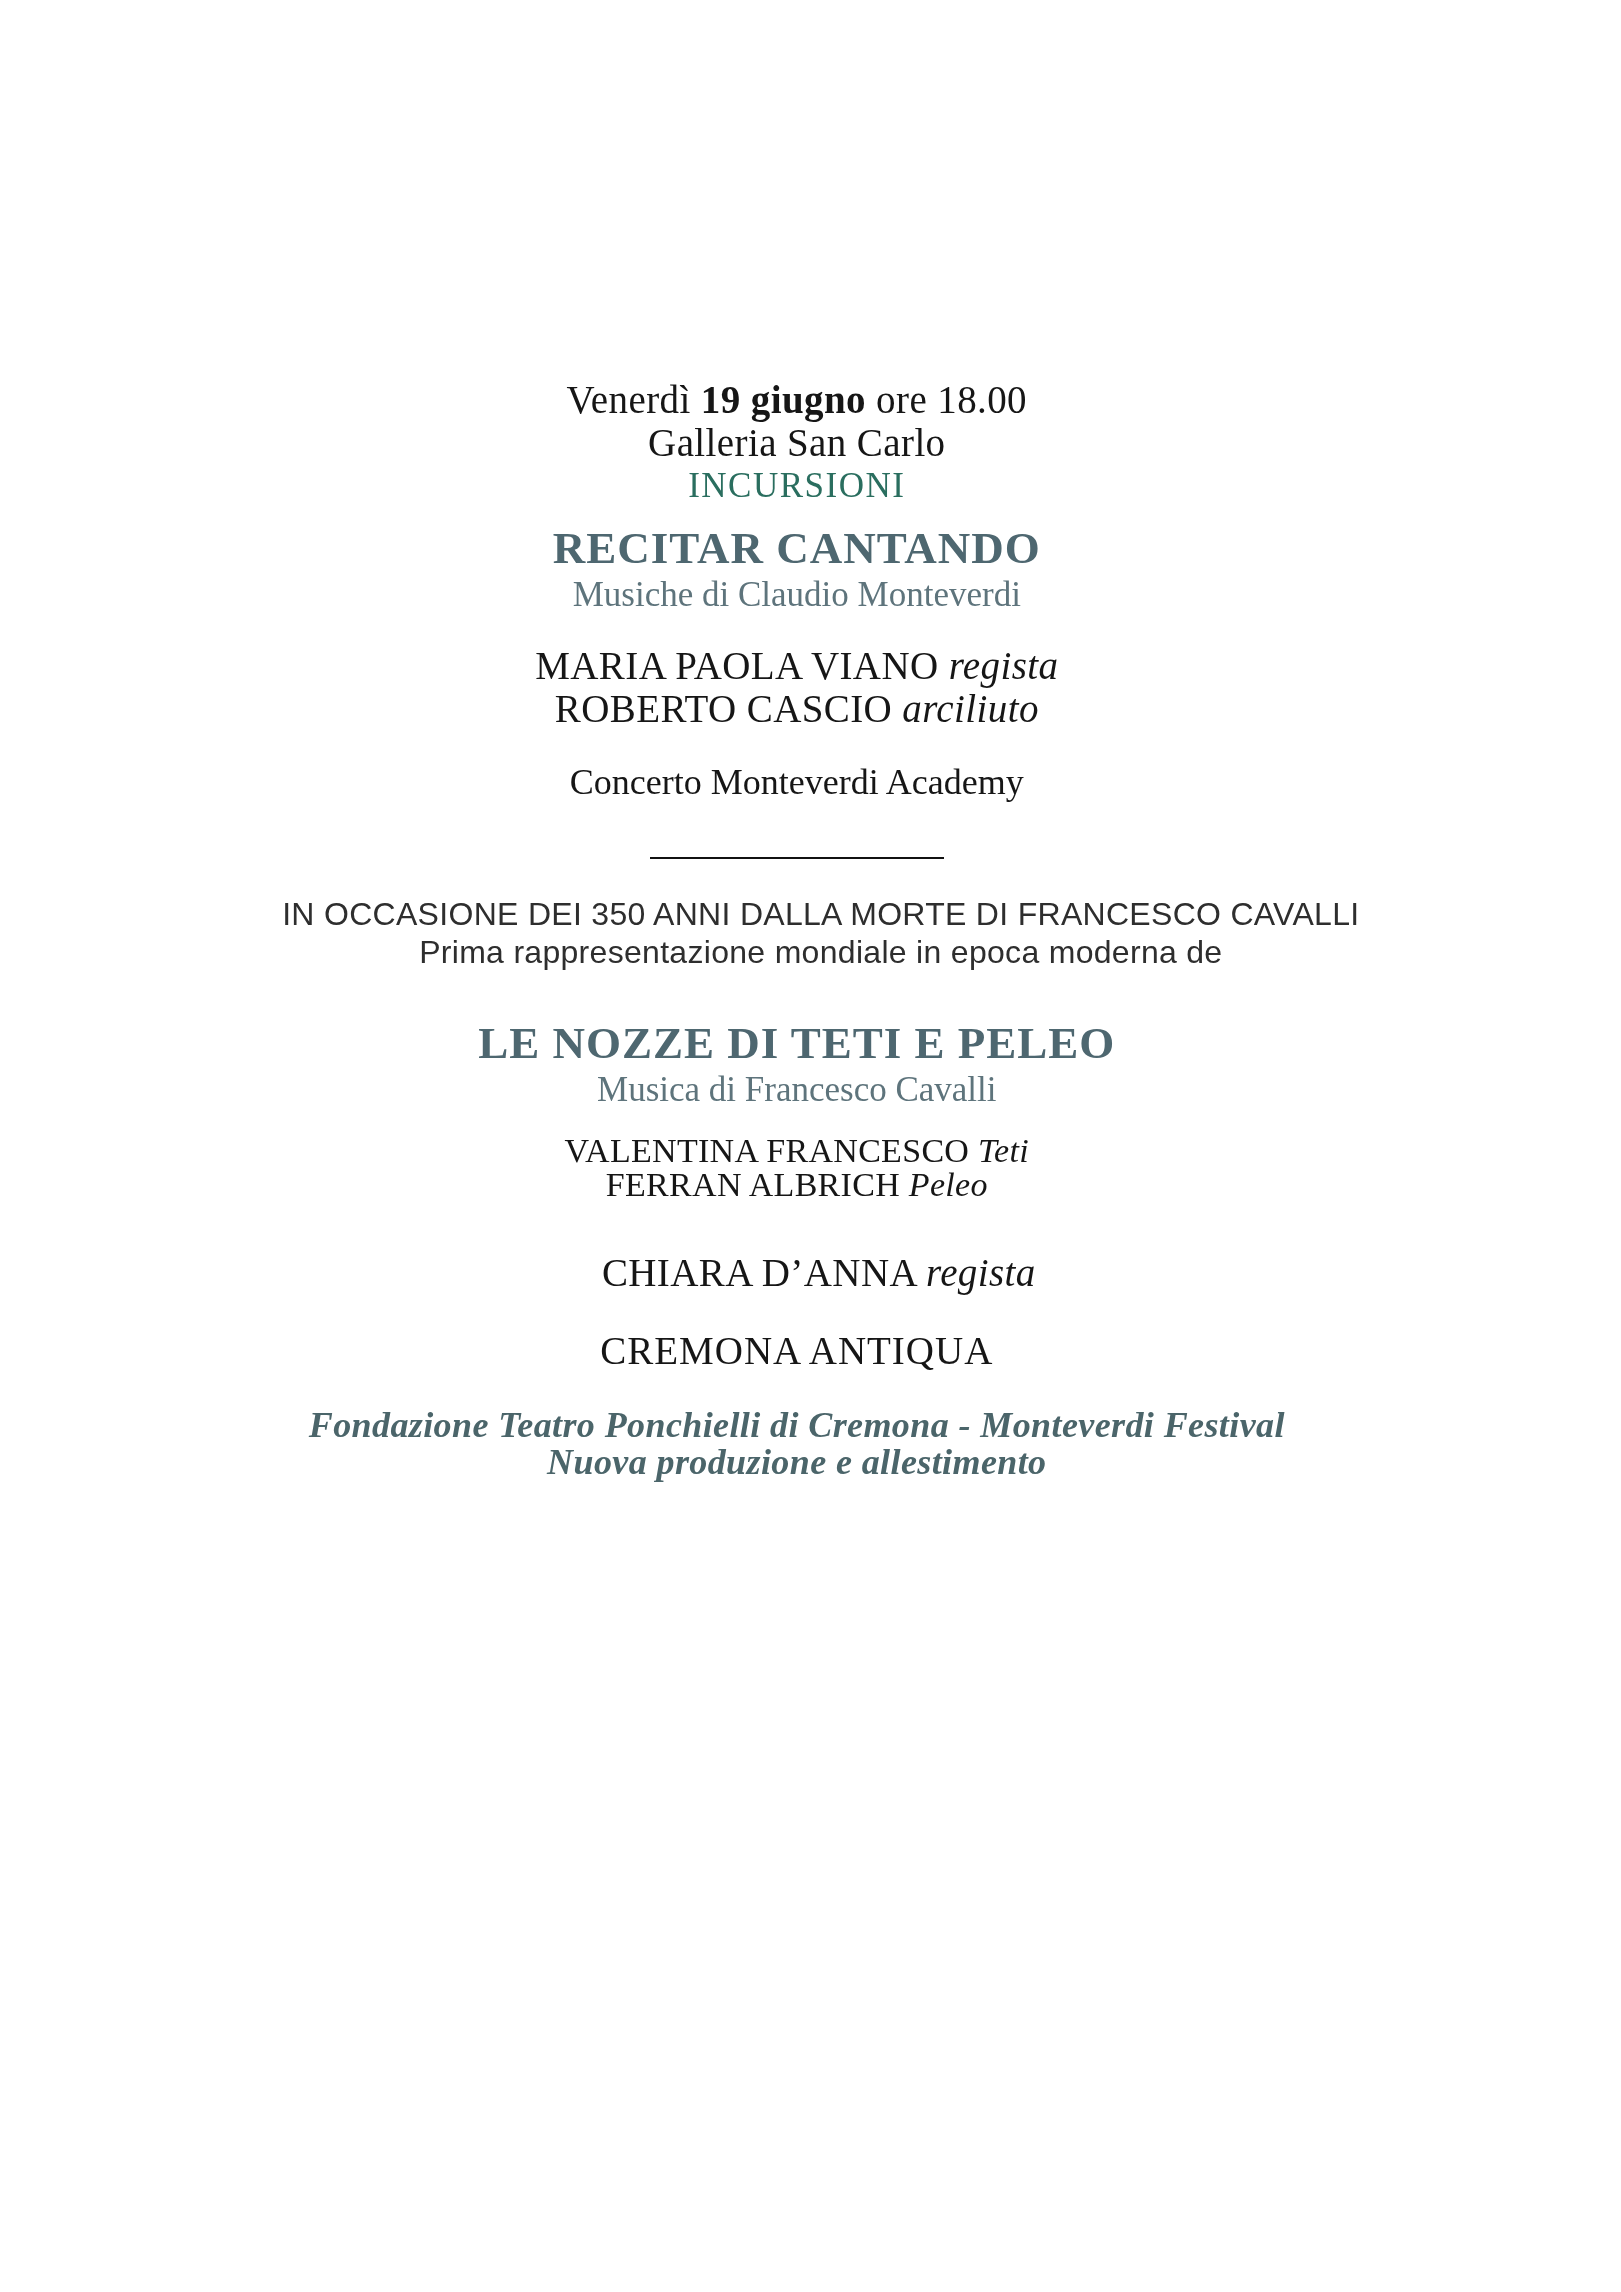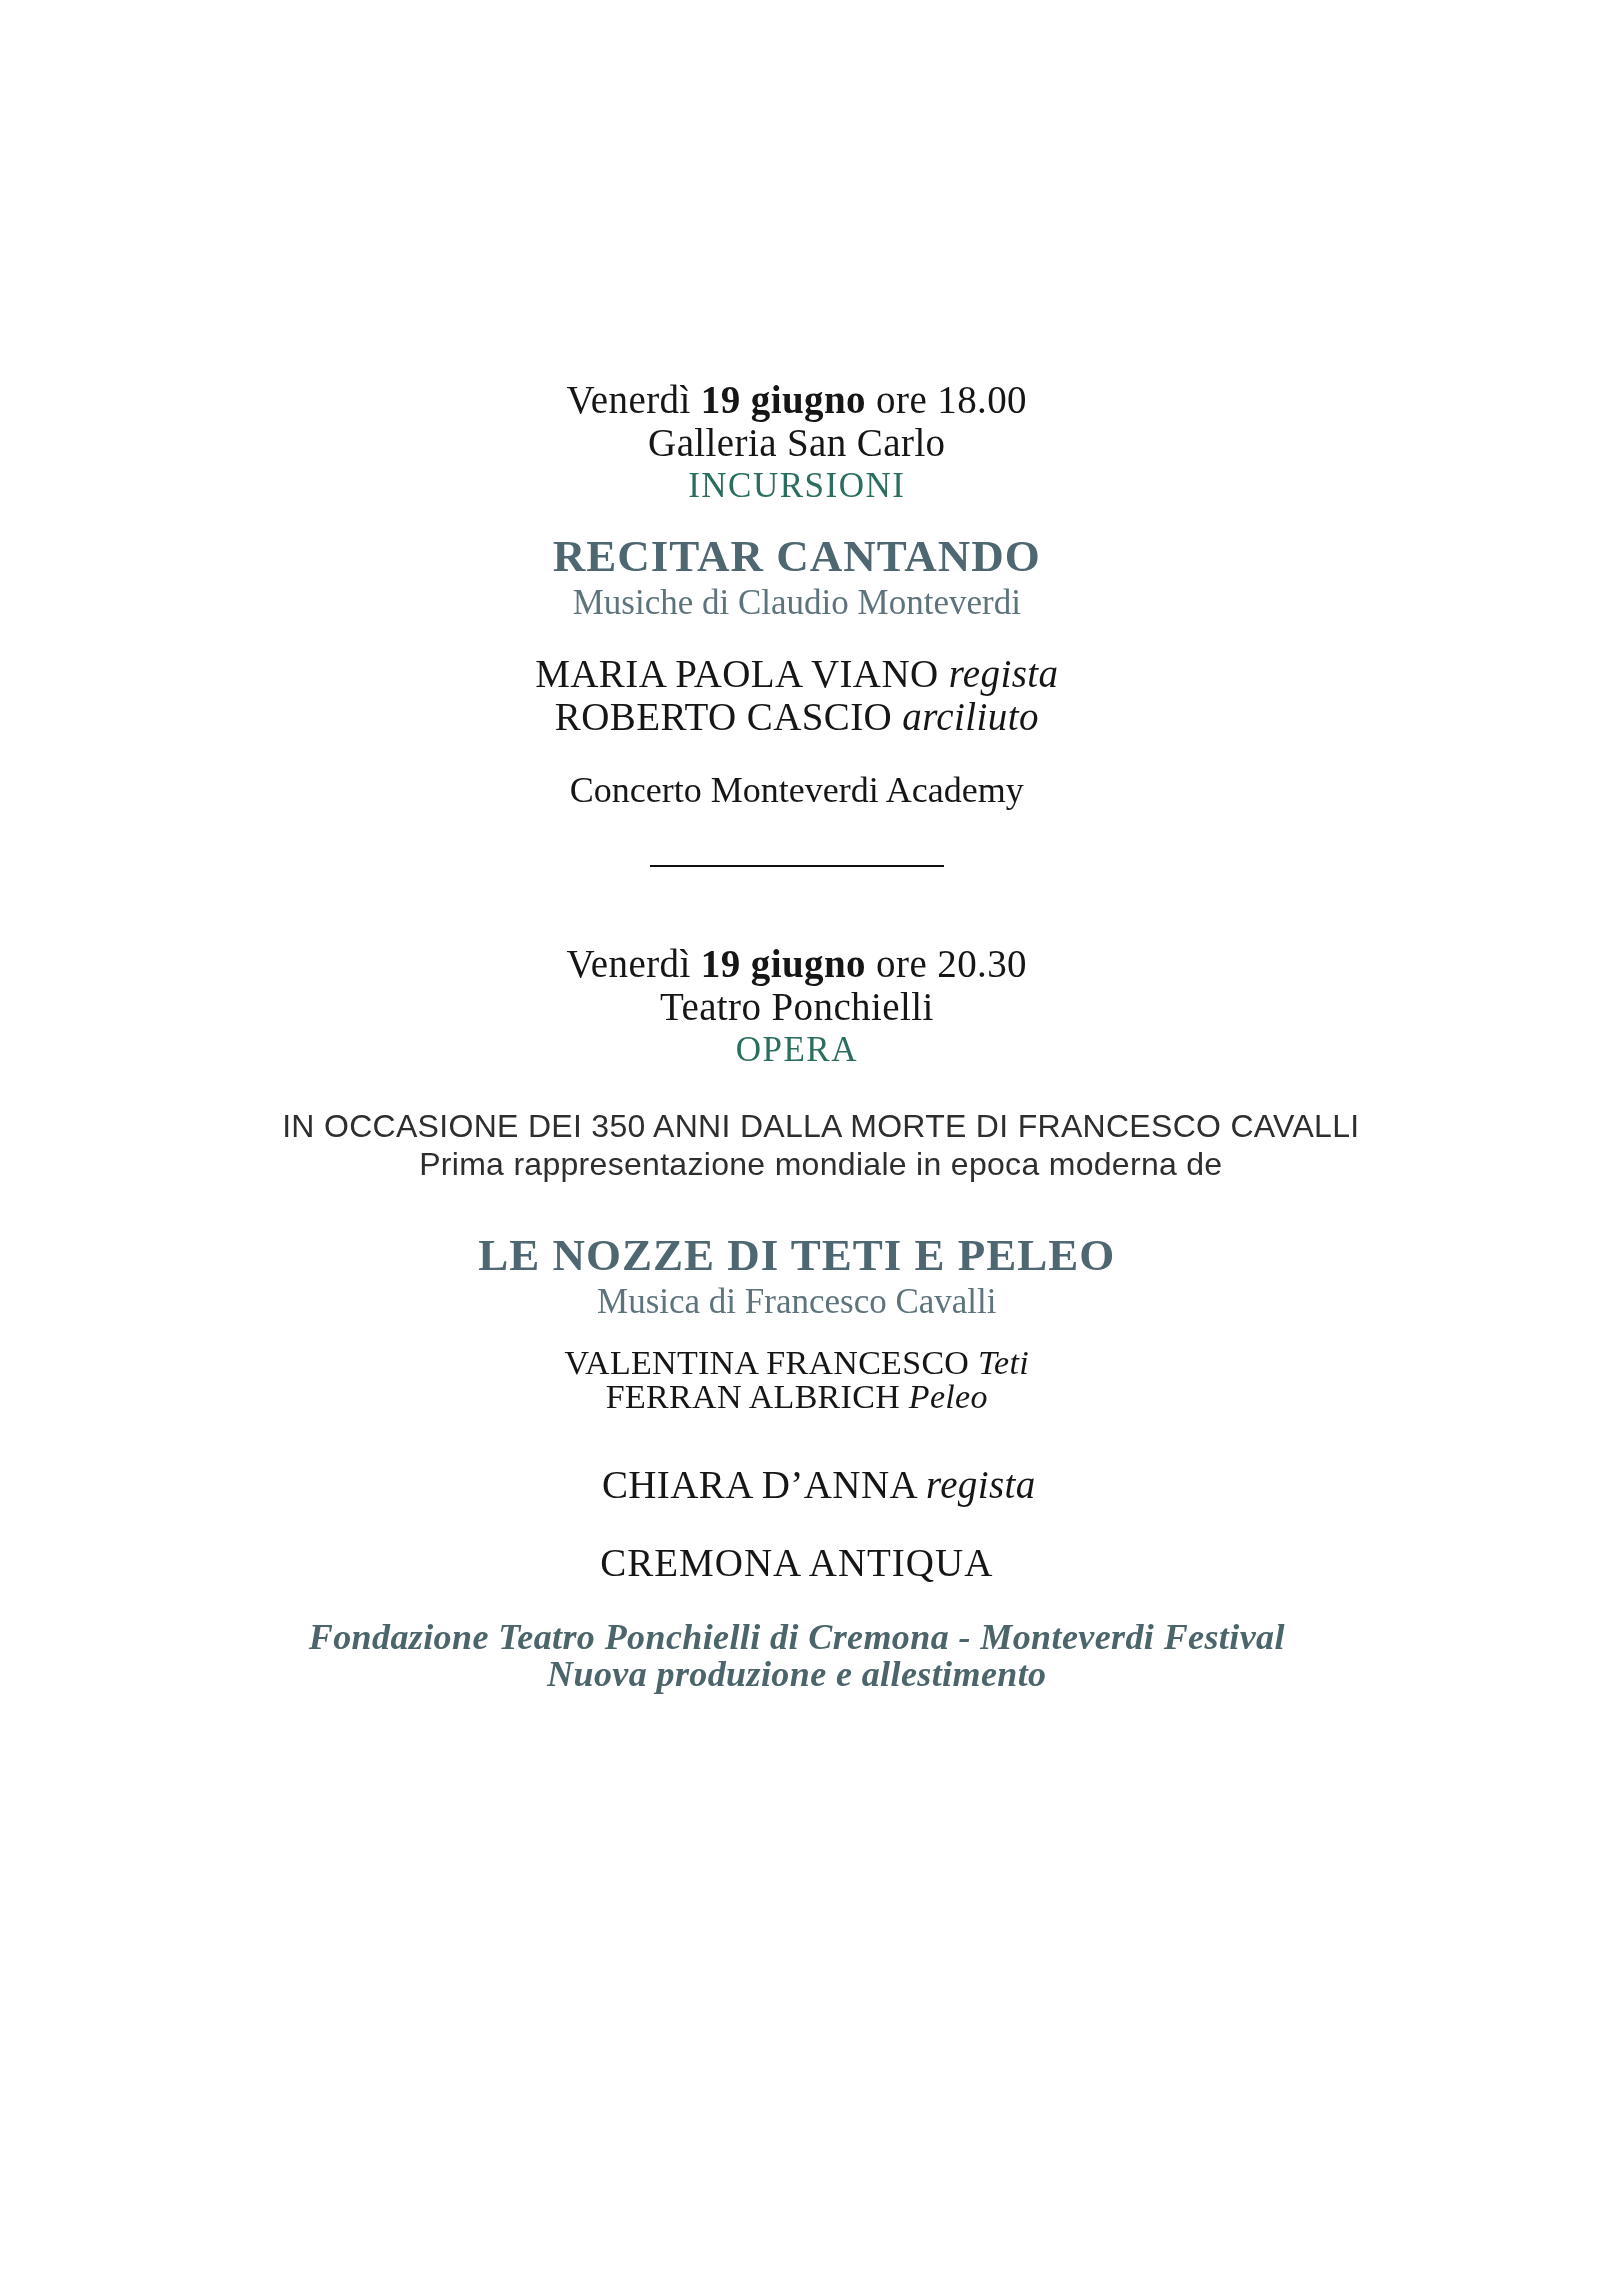--- a/index.html
+++ b/index.html
@@ -29,21 +29,21 @@
   }
   .event-line b { font-weight: bold; }
   .event-category {
     font-size: 35px;
     line-height: 43px;
     letter-spacing: 1.5px;
     color: #2a6e5f;
   }
 
   
-  .title-block-1 { margin-top: 24px; }
+  .title-block-1 { margin-top: 16px; }
   .title-block-2 { margin-top: 47px; }
   .work-title {
     font-size: 45px;
     line-height: 51px;
     font-weight: bold;
     letter-spacing: 1px;
     color: #4e6770;
     margin: 0;
   }
   .work-subtitle {
@@ -134,25 +134,20 @@
 
     <section class="credits-1">
       <p class="credit-line"><span>MARIA PAOLA VIANO</span> <em>regista</em></p>
       <p class="credit-line"><span>ROBERTO CASCIO</span> <em>arciliuto</em></p>
     </section>
 
     <p class="ensemble-1">Concerto Monteverdi Academy</p>
 
     <div class="divider"></div>
 
-    <section class="event-block-2">
-      <p class="event-line"><span>Venerdì</span> <b>19 giugno</b> <span>ore 20.30</span></p>
-      <p class="event-line">Teatro Ponchielli</p>
-      <p class="event-category">OPERA</p>
-    </section>
 
     <section class="occasion-block">
       <p class="occasion-line">IN OCCASIONE DEI 350 ANNI DALLA MORTE DI FRANCESCO CAVALLI</p>
       <p class="occasion-line">Prima rappresentazione mondiale in epoca moderna de</p>
     </section>
 
     <section class="title-block-2">
       <h2 class="work-title">LE NOZZE DI TETI E PELEO</h2>
       <p class="work-subtitle">Musica di Francesco Cavalli</p>
     </section>

